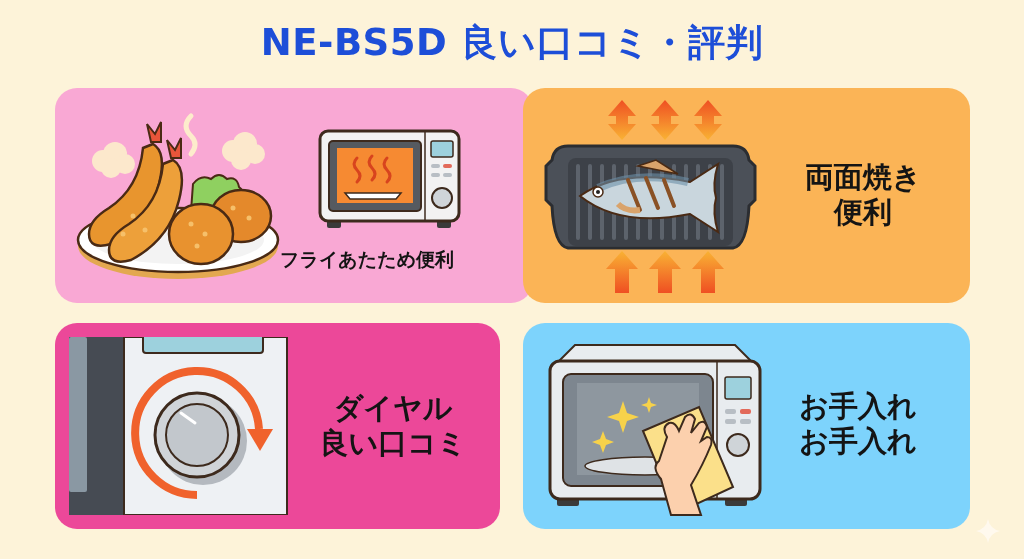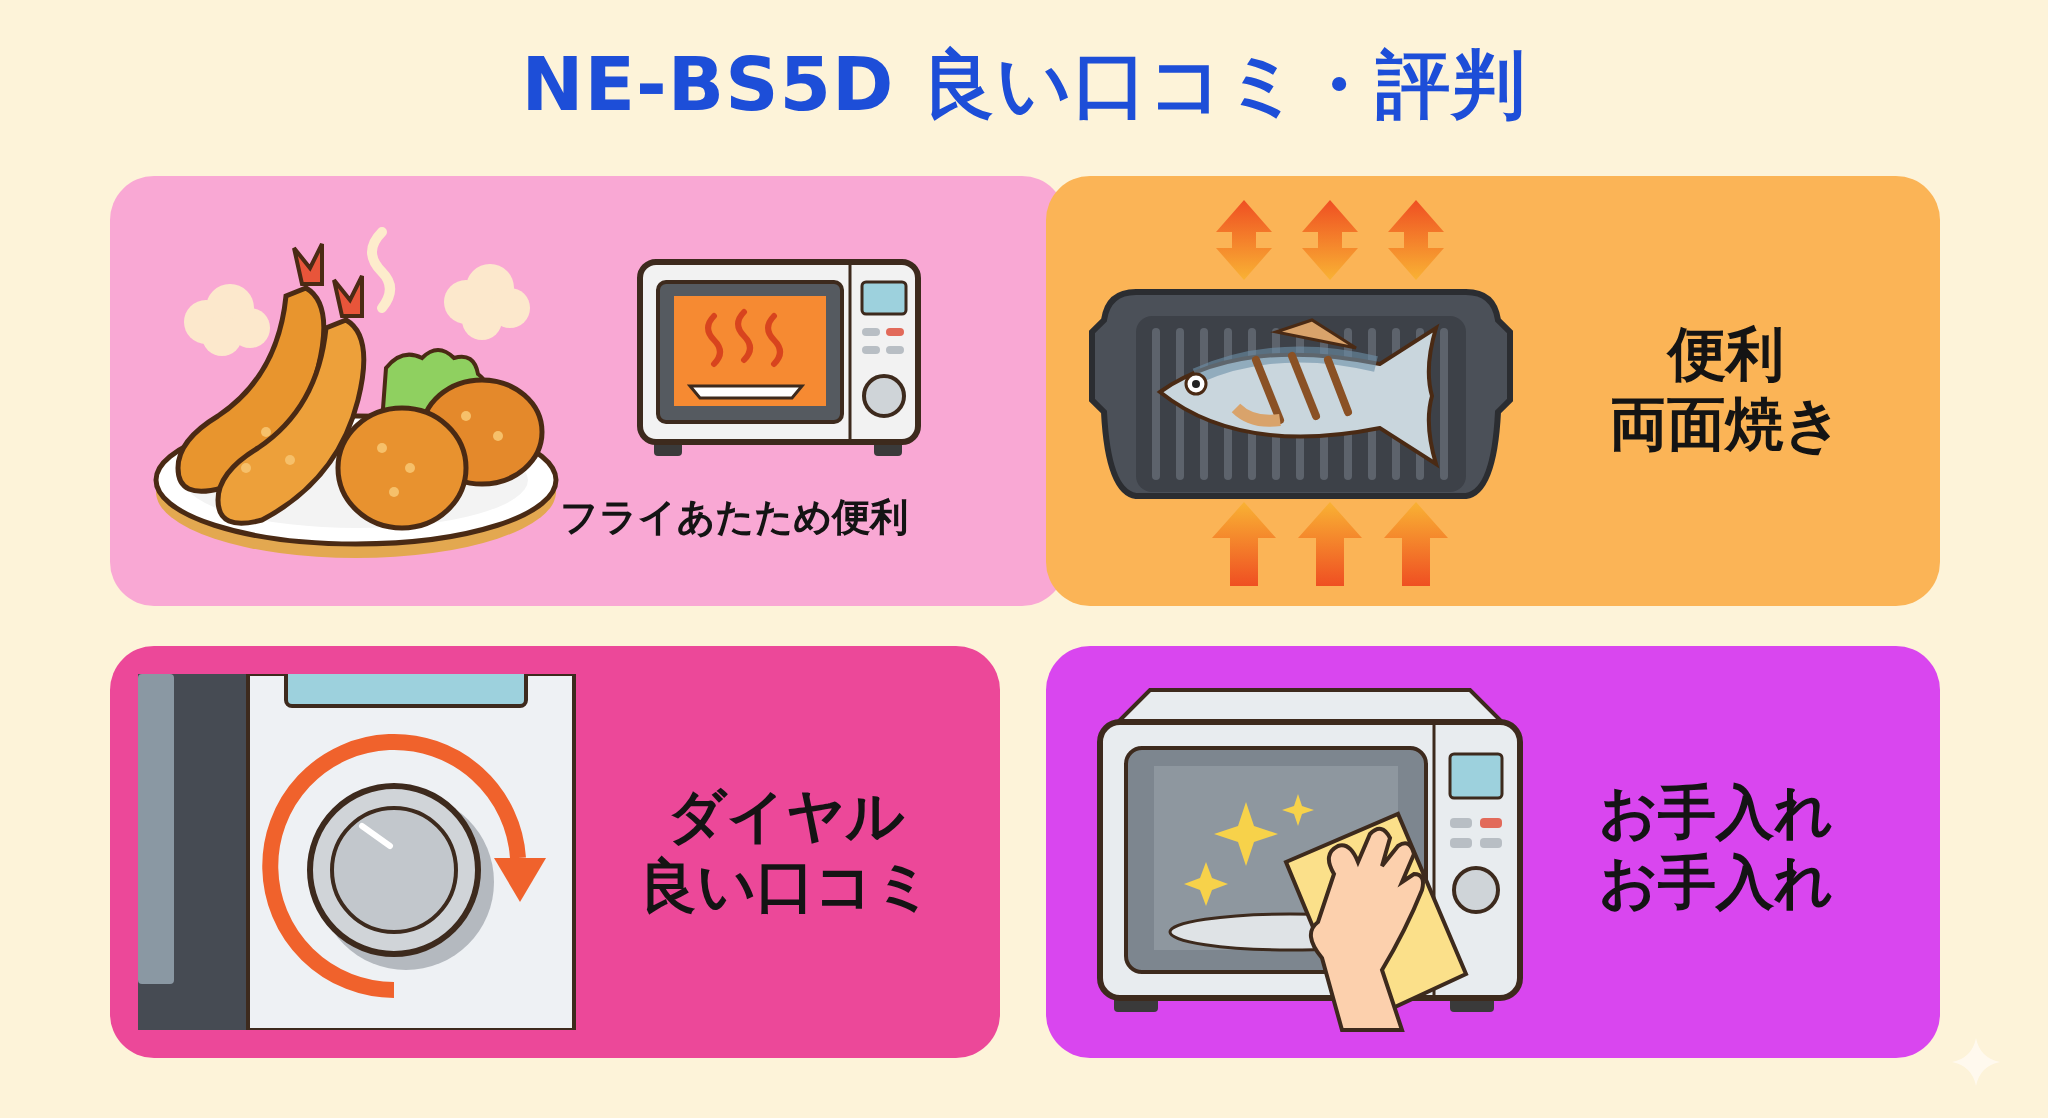--- a/index.html
+++ b/index.html
@@ -19,21 +19,21 @@
     position: absolute; border-radius: 22px; overflow: hidden;
   }
   .card .label {
     position: absolute; font-weight: bold; color: #141414; text-align: center;
     line-height: 1.22;
   }
   .card svg { position: absolute; }
   #c1 { left: 55px; top: 88px; width: 478px; height: 215px; background: #f9a8d4; }
   #c2 { left: 523px; top: 88px; width: 447px; height: 215px; background: #fbb456; }
   #c3 { left: 55px; top: 323px; width: 445px; height: 206px; background: #ec4899; }
-  #c4 { left: 523px; top: 323px; width: 447px; height: 206px; background: #d946ef; }
+  #c4 { left: 523px; top: 323px; width: 447px; height: 206px; background: #7dd3fc; }
   .sparkle {
     position: absolute; right: 22px; bottom: 14px; width: 28px; height: 28px;
   }
 </style>
 </head>
 <body>
 
 <div class="title">NE-BS5D 良い口コミ・評判</div>
 
 <div class="card" id="c1">
@@ -154,22 +154,22 @@
     <g stroke="#8a5125" stroke-width="4" stroke-linecap="round">
         <line x1="90" y1="84" x2="102" y2="114"></line>
         <line x1="108" y1="82" x2="120" y2="112"></line>
         <line x1="126" y1="84" x2="136" y2="110"></line>
       </g>
     <circle cx="60" cy="96" r="5" fill="#fff" stroke="#4a2a14" stroke-width="1.5"></circle>
       <circle cx="60" cy="96" r="2" fill="#222"></circle>
     <path d="M80 108 q8 8 22 6" stroke="#d9a36b" stroke-width="6" fill="none"></path>
   </svg>
   <div class="label" style="left:250px;top:72px;width:180px;font-size:29px">
+    <div>両面焼き</div>
     <div>便利</div>
-    <div>両面焼き</div>
   </div>
 </div>
 
 <div class="card" id="c3">
   <svg style="left:14px;top:14px" width="220" height="178" viewBox="0 0 220 178">
     <rect x="0" y="0" width="55" height="178" fill="#464b53"></rect>
     <rect x="0" y="0" width="18" height="155" rx="2" fill="#8a98a3"></rect>
     <rect x="55" y="0" width="163" height="178" fill="#eef1f4" stroke="#3d2a1d" stroke-width="2"></rect>
     <rect x="74" y="-4" width="120" height="20" rx="3" fill="#9dd1dd" stroke="#3d2a1d" stroke-width="2"></rect>
 

